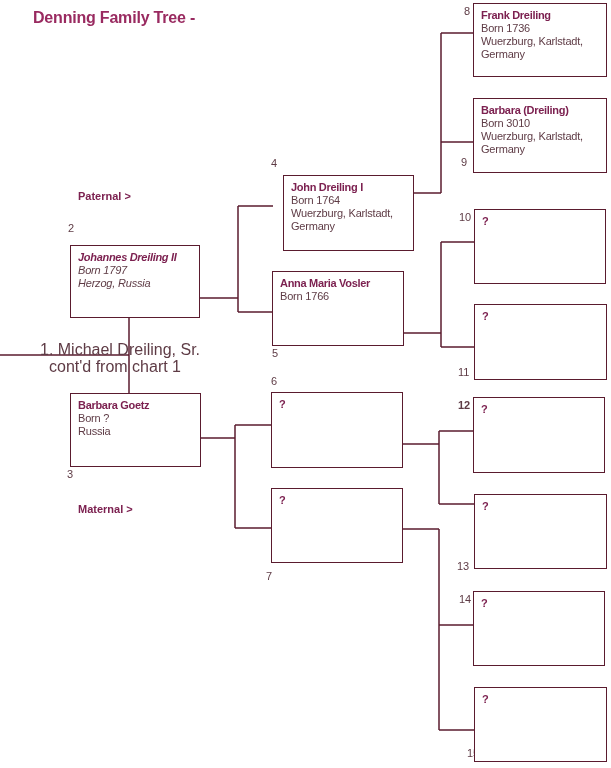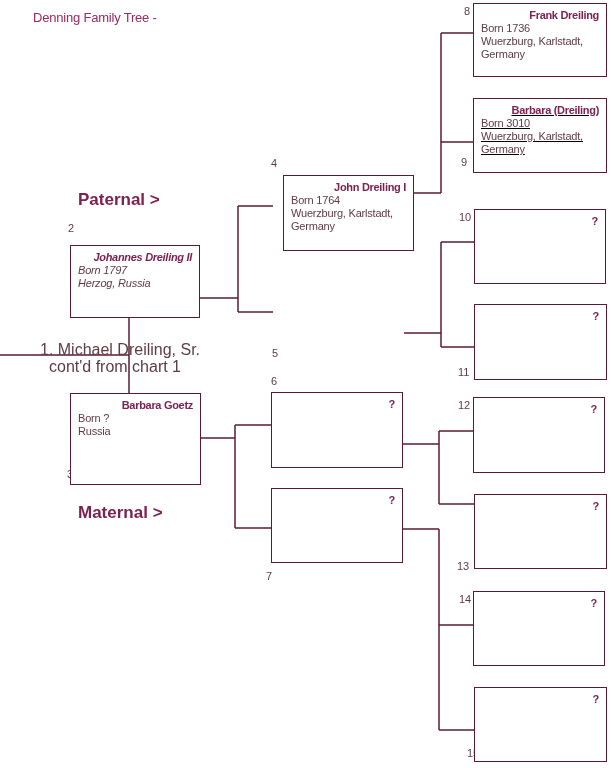--- a/index.html
+++ b/index.html
@@ -4,36 +4,36 @@
 <style>
   html,body{margin:0;padding:0;background:#fff;}
   .canvas{
     position:relative;width:611px;height:768px;background:var(--background,#fff);
     font-family:"Liberation Sans","DejaVu Sans",sans-serif;overflow:hidden;
   }
   .wires{position:absolute;left:0;top:0;width:611px;height:768px;}
   .wires line{stroke:var(--line,#5a1b2e);stroke-width:1.5;}
   .abs{position:absolute;}
   .title{
-    left:33px;top:10px;font-size:13px;font-weight:normal;line-height:15px;
+    left:33px;top:10px;font-size:16px;font-weight:bold;line-height:15px;
     color:var(--title,#992a60);letter-spacing:-0.2px;white-space:nowrap;
   }
   .side-label{
-    font-size:17px;font-weight:bold;color:var(--name,#7c2150);white-space:nowrap;
+    font-size:11px;font-weight:bold;color:var(--name,#7c2150);white-space:nowrap;
   }
   .root-label,.root-note{
     font-size:16px;color:var(--detail,#5e3b45);white-space:nowrap;margin-left:32px;
   }
   .pbox{
     border:1.5px solid var(--line,#5a1b2e);background:#fff;box-sizing:border-box;
     padding:5px 7px;
   }
   .pname{
     font-size:11px;font-weight:bold;color:var(--name,#7c2150);
-    line-height:13px;letter-spacing:-0.3px;white-space:nowrap;text-align:right;
+    line-height:13px;letter-spacing:-0.3px;white-space:nowrap;
   }
   .pline{
     font-size:11px;color:var(--detail,#5e3b45);line-height:13px;
     letter-spacing:-0.2px;white-space:nowrap;
   }
   .num{
     font-size:11px;color:var(--detail,#5e3b45);line-height:11px;white-space:nowrap;
   }
 </style>
 </head>
@@ -90,61 +90,65 @@
   <span class="abs num" style="left:68px;top:223px;">2</span>
   <span class="abs num" style="left:67px;top:469px;">3</span>
   <span class="abs num" style="left:271px;top:158px;">4</span>
   <span class="abs num" style="left:272px;top:348px;">5</span>
   <span class="abs num" style="left:271px;top:376px;">6</span>
   <span class="abs num" style="left:266px;top:571px;">7</span>
   <span class="abs num" style="left:464px;top:6px;">8</span>
   <span class="abs num" style="left:461px;top:157px;">9</span>
   <span class="abs num" style="left:459px;top:212px;">10</span>
   <span class="abs num" style="left:458px;top:367px;text-align:right;">11</span>
-  <span class="abs num" style="left:458px;top:400px;">12</span>
+  <span class="abs num" style="left:458px;top:400px;font-weight:bold;">12</span>
   <span class="abs num" style="left:457px;top:561px;">13</span>
   <span class="abs num" style="left:459px;top:594px;">14</span>
   <span class="abs num" style="left:440px;top:748px;margin-left:27px;">15</span>
 
   <div class="abs pbox" style="left:70px;top:245px;width:130px;height:73px;font-style:italic;">
     <div class="pname">Johannes Dreiling II</div>
     <div class="pline">Born 1797</div>
     <div class="pline">Herzog, Russia</div>
   </div>
 
-  <div class="abs pbox" style="left:70px;top:393px;width:131px;height:92px;">
+  <div class="abs pbox" style="left:70px;top:393px;width:131px;height:74px;">
     <div class="pname">Barbara Goetz</div>
     <div class="pline">Born ?</div>
     <div class="pline">Russia</div>
   </div>
 
   <div class="abs pbox" style="left:272px;top:175px;width:131px;height:76px;margin-left:11px;">
     <div class="pname">John Dreiling I</div>
     <div class="pline">Born 1764</div>
     <div class="pline">Wuerzburg, Karlstadt,</div>
     <div class="pline">Germany</div>
   </div>
 
+  <div class="abs pbox" style="left:272px;top:271px;width:132px;height:75px;">
+    <div class="pname">Anna Maria Vosler</div>
+    <div class="pline">Born 1766</div>
+  </div>
 
   <div class="abs pbox" style="left:271px;top:392px;width:132px;height:76px;">
     <div class="pname">?</div>
   </div>
 
   <div class="abs pbox" style="left:271px;top:488px;width:132px;height:75px;">
     <div class="pname">?</div>
   </div>
 
   <div class="abs pbox" style="left:473px;top:3px;width:134px;height:74px;">
     <div class="pname">Frank Dreiling</div>
     <div class="pline">Born 1736</div>
     <div class="pline">Wuerzburg, Karlstadt,</div>
     <div class="pline">Germany</div>
   </div>
 
-  <div class="abs pbox" style="left:473px;top:98px;width:134px;height:75px;text-decoration:underline;">
+  <div class="abs pbox" style="left:473px;top:98px;width:134px;height:75px;">
     <div class="pname">Barbara (Dreiling)</div>
     <div class="pline">Born 3010</div>
     <div class="pline">Wuerzburg, Karlstadt,</div>
     <div class="pline">Germany</div>
   </div>
 
   <div class="abs pbox" style="left:474px;top:209px;width:132px;height:75px;">
     <div class="pname">?</div>
   </div>
 

